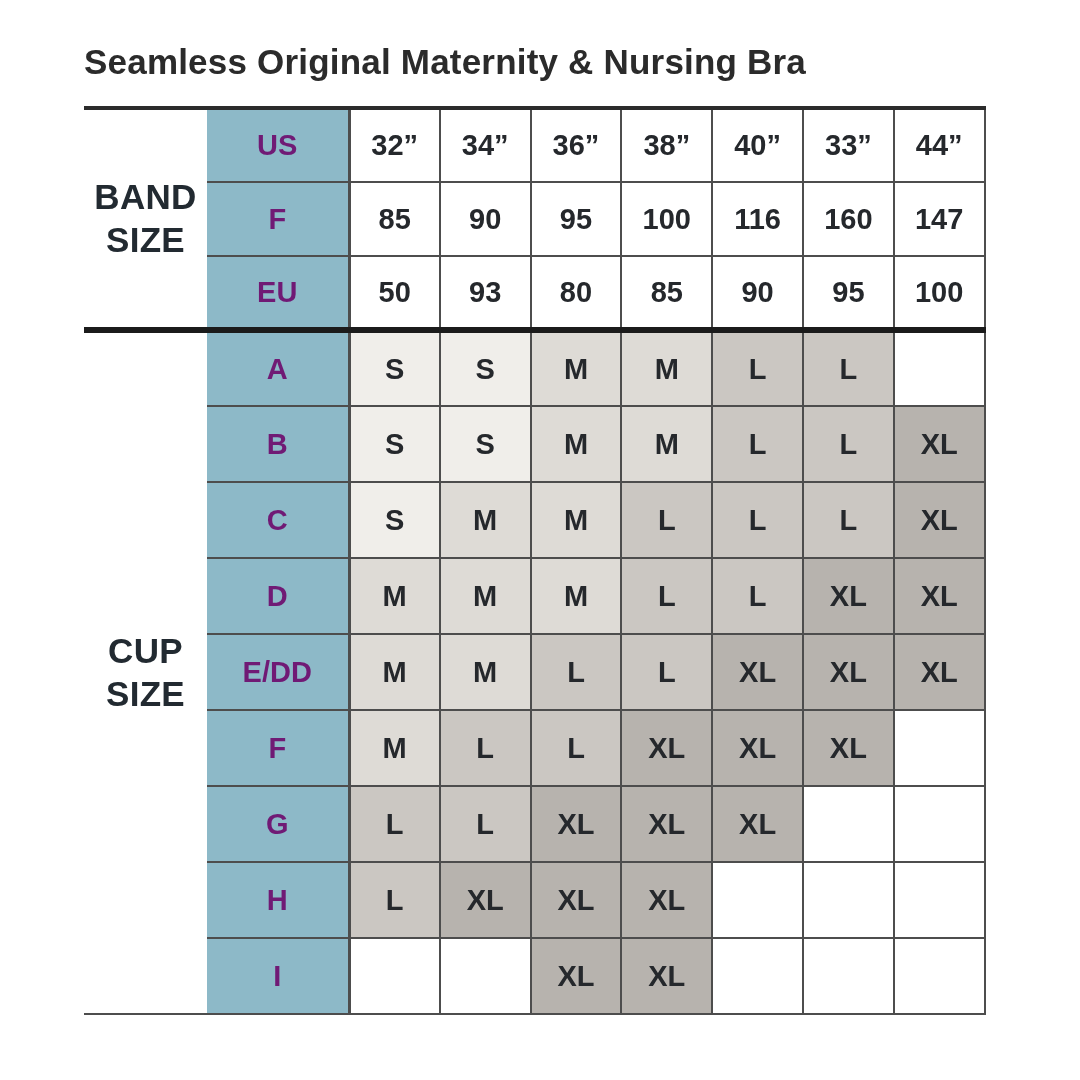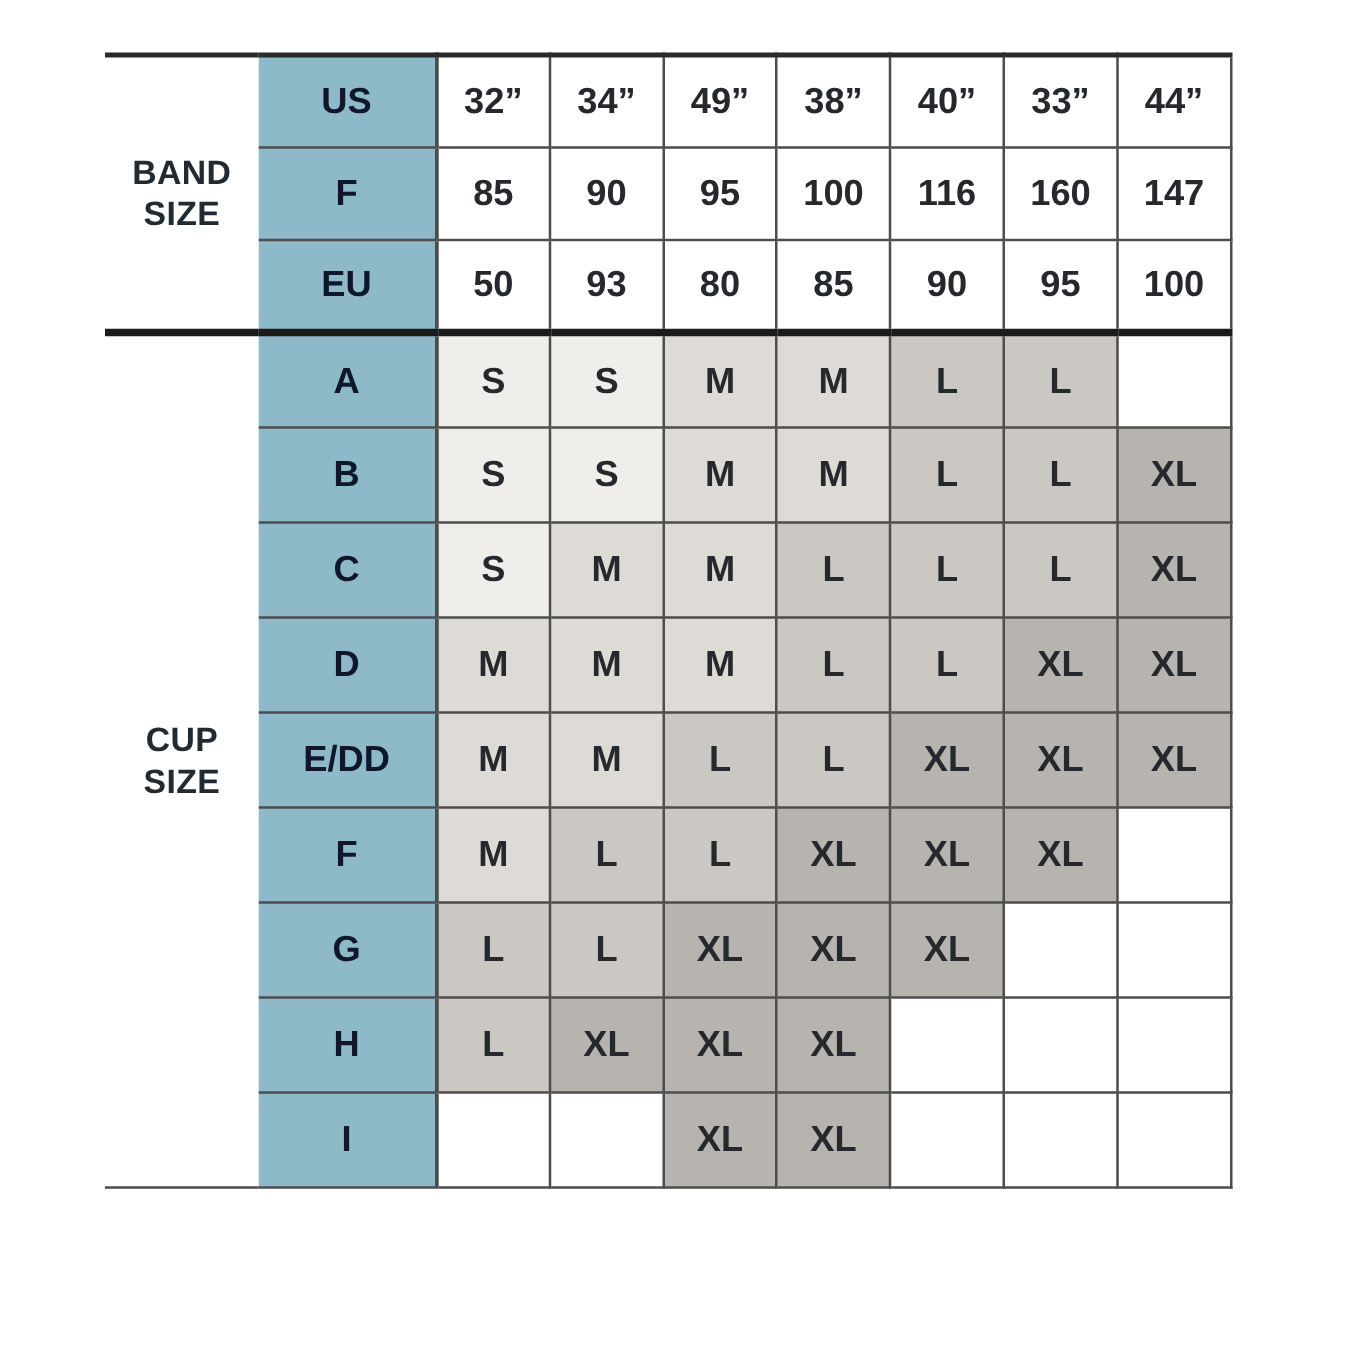--- a/index.html
+++ b/index.html
@@ -45,40 +45,41 @@
     font-size: 29px;
     font-weight: 700;
     color: var(--text, #25282c);
   }
   tr.band-row td { height: 74px; }
   tr.cup-row  td { height: 76px; }
 
   td.side-label {
     border: none;
     background: #ffffff;
-    font-size: 27px;
+    font-size: 35px;
     font-weight: 700;
     color: #222a31;
     line-height: 1.22;
     letter-spacing: 0.3px;
   }
   td.side-label span { display: block; }
 
   td.key-cell {
     background: var(--blue, #8db9c8);
     border-left: none;
     border-right-width: 3px;
-    color: #0f172a;
+    color: #701a75;
   }
   td.thick-top { border-top: 6px solid var(--divider, #1b1b1b); }
 </style>
 </head>
 <body>
 
 <div class="page">
+  <h1 class="title">Seamless Original Maternity &amp; Nursing Bra</h1>
 
   <table class="size-table">
     <colgroup>
       <col class="c-side">
       <col class="c-key">
       <col class="c-data">
         <col class="c-data">
         <col class="c-data">
         <col class="c-data">
       <col class="c-data">
@@ -87,21 +88,21 @@
     </colgroup>
     <tbody id="table-body">
         <tr class="band-row">
           <td class="side-label" rowspan="3">
             <span>BAND</span>
             <span>SIZE</span>
           </td>
           <td class="key-cell">US</td>
           <td class="">32”</td>
           <td class="">34”</td>
-          <td class="">49”</td>
+          <td class="">36”</td>
           <td class="">38”</td>
           <td class="">40”</td>
           <td class="">33”</td>
           <td class="">44”</td>
         </tr>
         <tr class="band-row">
           <td class="key-cell">F</td>
           <td class="">85</td>
           <td class="">90</td>
           <td class="">95</td>

